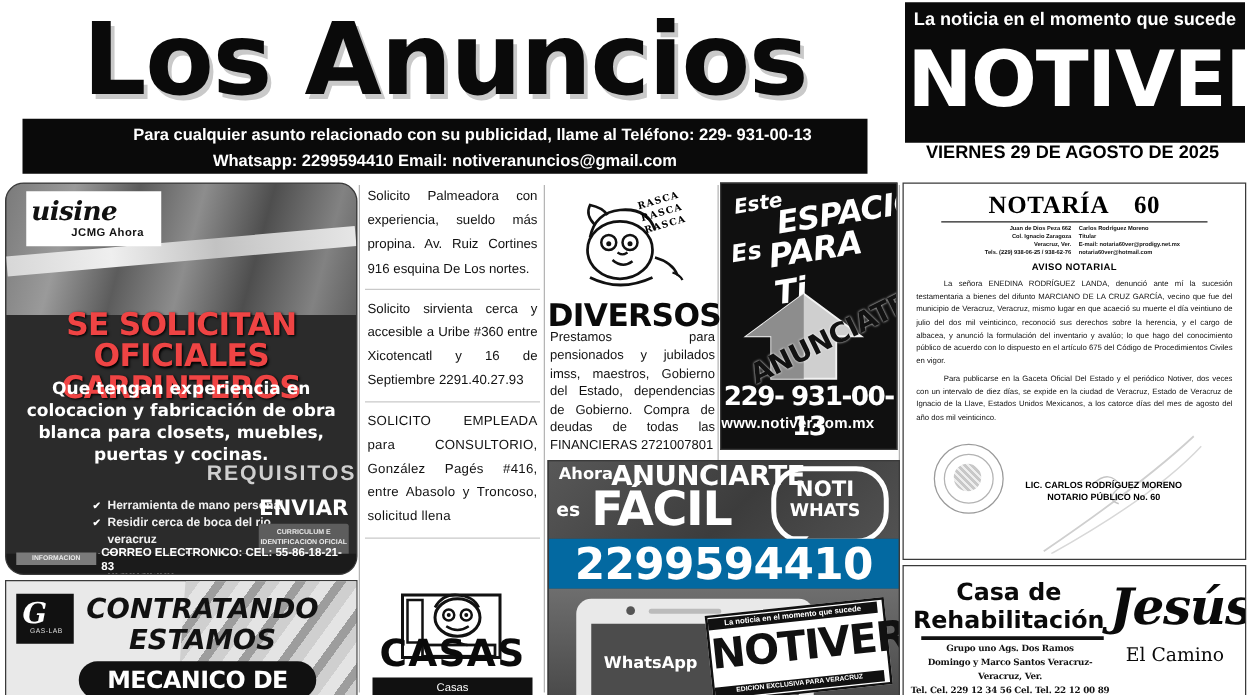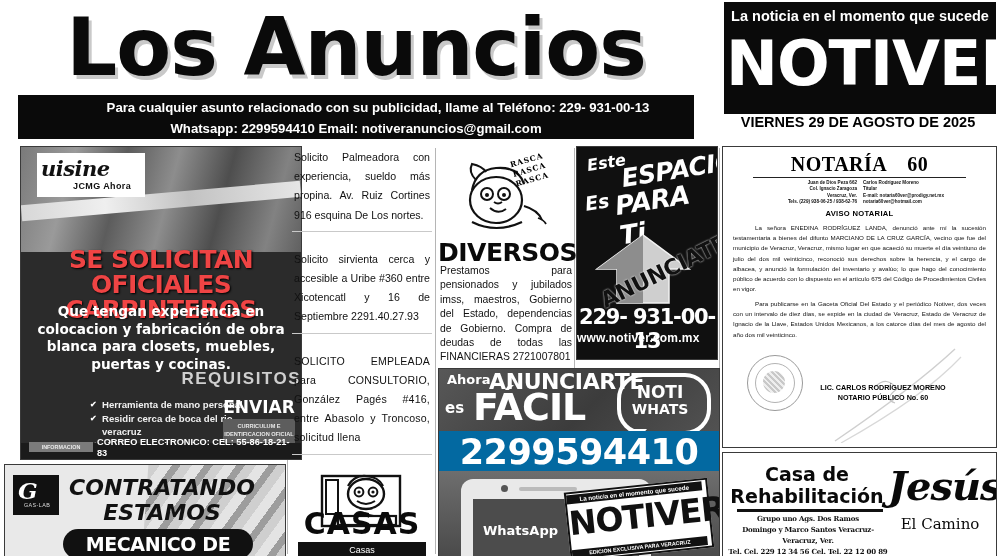--- a/index.html
+++ b/index.html
@@ -63,21 +63,21 @@
   .c2{left:290px;width:145px;}
   .c3{left:438px;width:136px;}
   .c4{left:576px;width:142px;}
   .c5{left:722px;width:275px;border-radius:28px;}
   .vrule{position:absolute;top:2px;width:1px;height:406px;background:#b5b5b5;}
 
   
   .adbox{position:absolute;border:1px solid #3a3a3a;overflow:hidden;background:#fff;}
 
   
-  .carp{left:16px;top:0;width:280px;height:312px;background:#2b2b2b;color:#fff;}
+  .carp{left:0;top:0;width:280px;height:312px;background:#2b2b2b;color:#fff;border-radius:15px;}
   .carp-photo{
     position:absolute;left:0;top:0;width:280px;height:105px;
     background:
       linear-gradient(105deg,#7a7a7a 0%,#9a9a9a 18%,#5c5c5c 35%,#8d8d8d 52%,#4e4e4e 70%,#828282 88%,#606060 100%);
   }
   .carp-photo:after{
     content:"";position:absolute;left:0;top:46px;width:280px;height:16px;
     background:linear-gradient(90deg,#d7d7d7,#efefef 30%,#c2c2c2 60%,#e6e6e6);
     transform:rotate(-5deg);
   }
@@ -164,21 +164,21 @@
     position:absolute;left:58px;top:64px;width:190px;height:30px;background:#111;
     border-radius:16px;color:#fff;text-align:center;
     font-family:"DejaVu Sans",sans-serif;font-weight:bold;font-size:19px;line-height:30px;
     letter-spacing:-.4px;
   }
 
   
   .txtcol{position:absolute;left:2px;top:2px;width:140px;}
   .clfd{
     font-size:10.6px;line-height:19.2px;text-align:justify;color:#111;
-    padding:0 2px 6px 2px;border-bottom:1px solid #c9c9c9;margin-bottom:18px;
+    padding:0 2px 6px 2px;border-bottom:1px solid #c9c9c9;margin-bottom:6px;
     font-family:"Liberation Sans",sans-serif;
   }
   .clfd.caps{letter-spacing:.2px;}
   .casas-box{
     position:absolute;left:4px;top:352px;width:136px;height:58px;
   }
   .casas-art{
     position:absolute;left:14px;top:-24px;width:108px;height:62px;
   }
   .casas-word{

